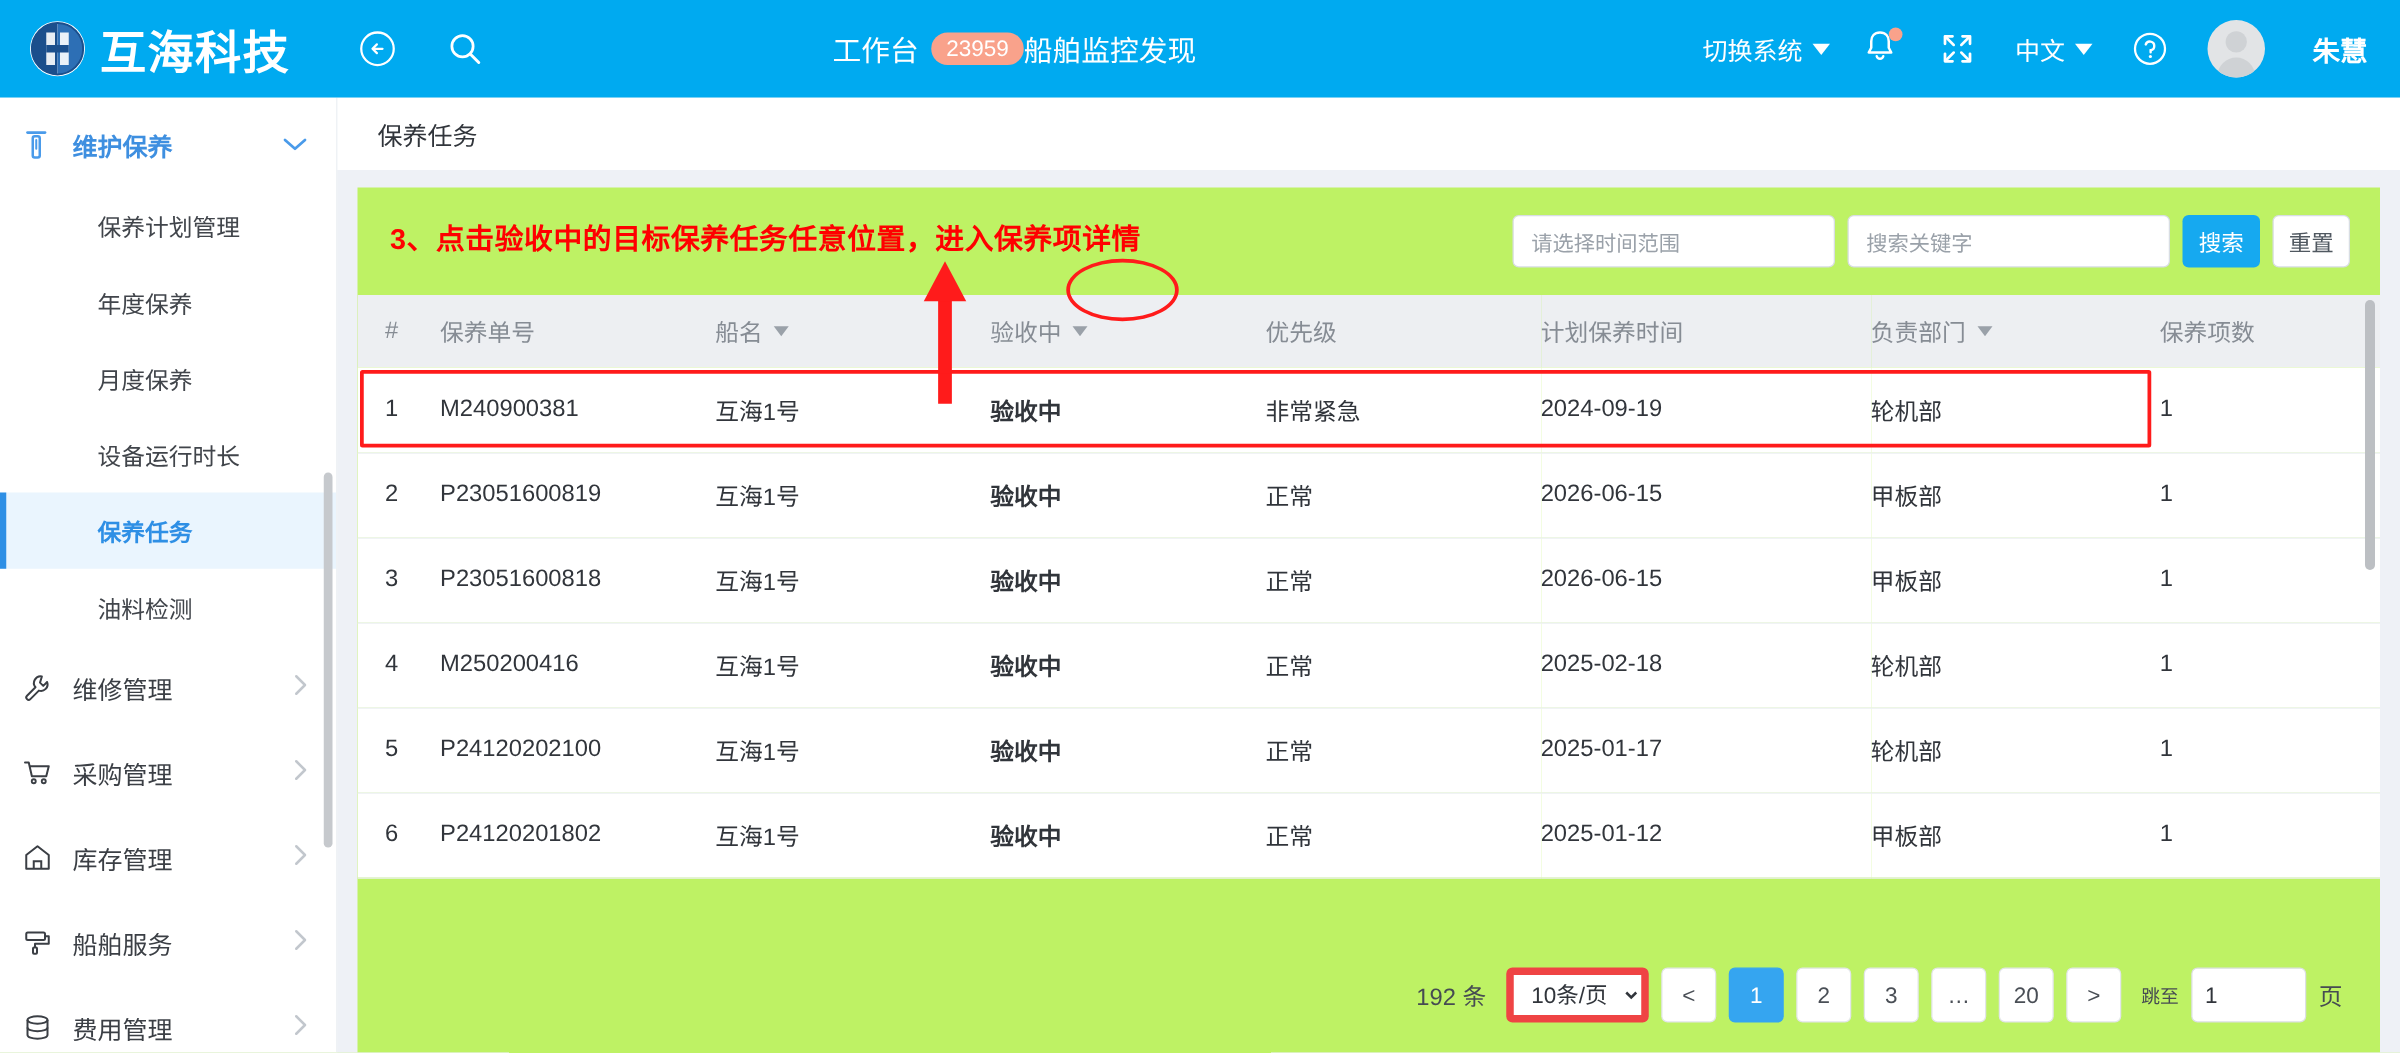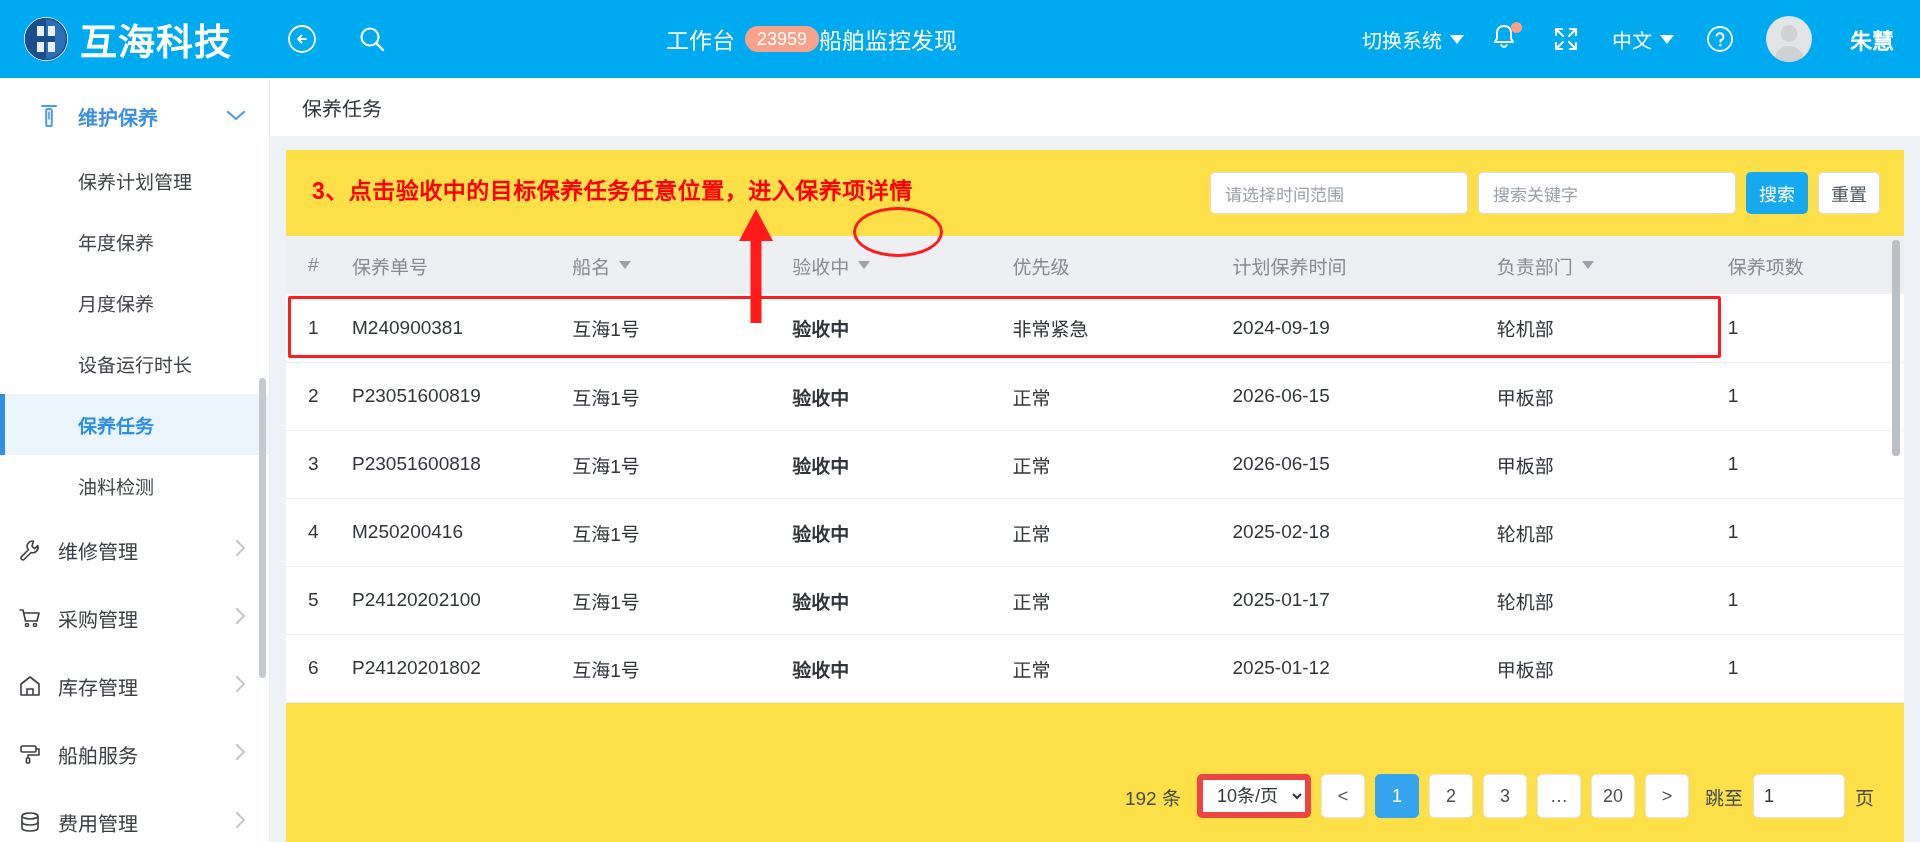--- a/index.html
+++ b/index.html
@@ -73,21 +73,21 @@
   
   .sidebar {
     width: 270px; flex: 0 0 270px; background: #fff; position: relative;
     overflow: hidden; border-right: 1px solid #eaeef2;
   }
   .side-scroll { height: 100%; overflow: hidden; position: relative; padding-top: 4px;}
   .side-group {
     height: 68px; display: flex; align-items: center; padding: 0 22px 0 18px; cursor: pointer;
     font-size: 20px; color: #3b3f45;
   }
-  .side-group.active { color: #3E8FE0; font-weight: bold; margin-left: 20px; }
+  .side-group.active { color: #3E8FE0; font-weight: bold; }
   .side-group .sg-icon { width: 34px; display:flex; align-items:center; justify-content:flex-start; }
   .side-group .sg-label { flex: 1; margin-left: 6px; white-space: nowrap; }
   .chev { color: #b9bfc7; font-size: 18px; }
   .chev.down { color: #4A9BEA; }
   .side-item {
     height: 61px; display: flex; align-items: center; padding-left: 78px;
     font-size: 19px; color: #41454b; cursor: pointer; position: relative;
   }
   .side-item.active {
     background: #EAF5FE; color: #2E8FE5; font-weight: bold;
@@ -104,21 +104,21 @@
   .main {
     flex: 1; min-width: 0; display: flex; flex-direction: column;
     background: #eef1f6; position: relative;
   }
   .crumb-bar {
     height: 58px; flex: 0 0 58px; background: #fff; display: flex; align-items: center;
     padding-left: 32px; font-size: 20px; color: #31353b;
   }
   .content-pad { flex: 1; padding: 14px 16px 0 16px; min-height: 0; display:flex; }
   .panel {
-    background: #fde047; flex: 1; position: relative; display: flex; flex-direction: column;
+    background: #bef264; flex: 1; position: relative; display: flex; flex-direction: column;
     min-width: 0;
   }
 
   .toolbar {
     height: 86px; flex: 0 0 86px; display: flex; align-items: center;
     padding: 0 24px 0 26px; position: relative;
   }
   .annot-text {
     color: #FF0000; font-size: 23px; font-weight: bold; white-space: nowrap;
     position: absolute; left: 26px; top: 22px; letter-spacing: .5px;
@@ -195,21 +195,21 @@
     background: #fff; font-size: 18px; color: #31353b; padding: 0 10px;
     font-family: "Liberation Sans", sans-serif;
   }
   .pg-btn {
     height: 44px; min-width: 44px; border: 1px solid #e2e5e9; border-radius: 5px;
     background: #fff; color: #4a4f56; font-size: 18px; display: inline-flex;
     align-items: center; justify-content: center; cursor: pointer; padding: 0 8px;
     font-family: "Liberation Sans", sans-serif;
   }
   .pg-btn.active { background: #35A5F0; border-color: #35A5F0; color: #fff; }
-  .pg-jump-label { font-size: 19px; color: #464b52; margin-left: 6px; font-family: Liberation Serif, serif; }
+  .pg-jump-label { font-size: 15px; color: #464b52; margin-left: 6px; font-family: Liberation Serif, serif; }
   .pg-jump-input {
     height: 44px; width: 92px; border: 1px solid #dcdfe4; border-radius: 5px;
     background: #fff; font-size: 18px; color: #31353b; padding: 0 10px;
     font-family: "Liberation Sans", sans-serif;
   }
   .pg-unit { font-size: 19px; color: #464b52; }
 </style>
 </head>
 <body>
 

